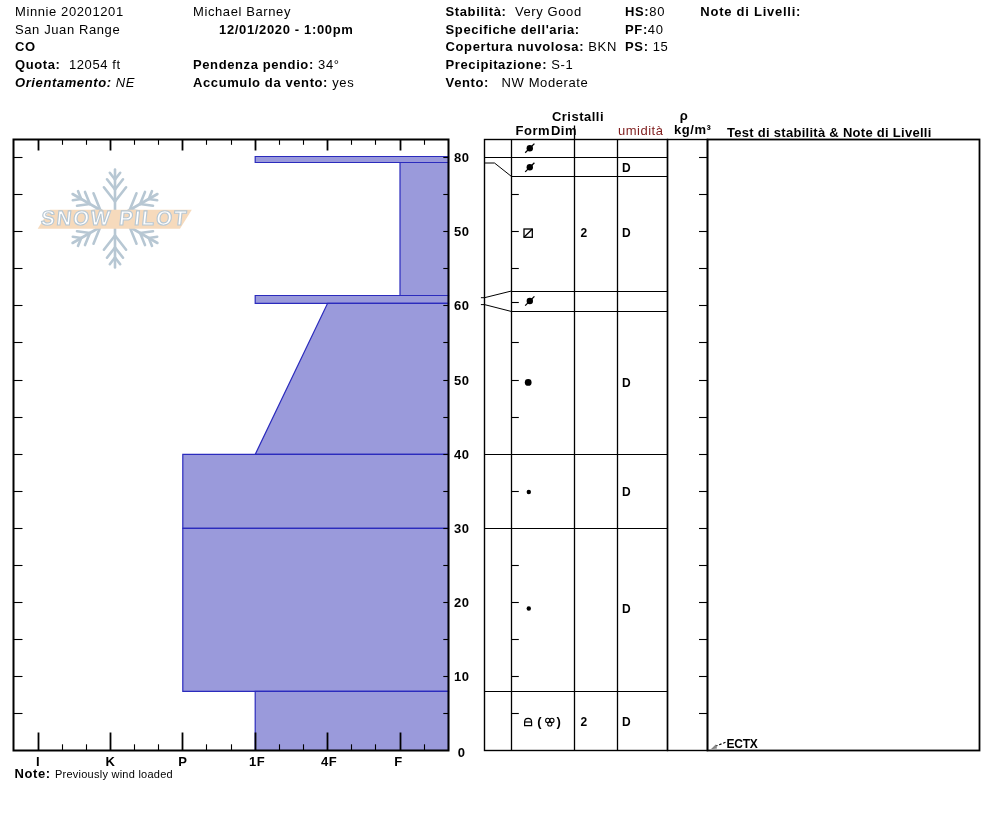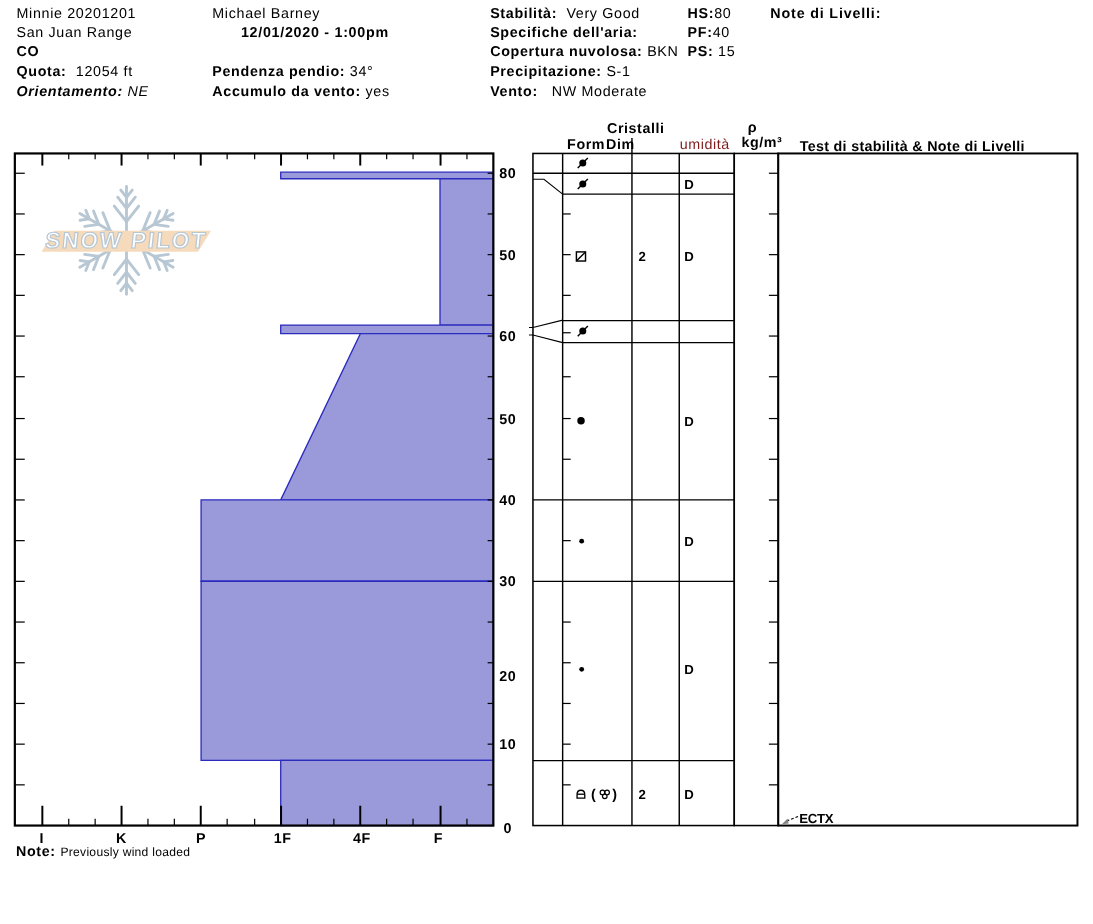--- a/index.html
+++ b/index.html
@@ -284,21 +284,21 @@
 <div style="position:absolute;left:625.1px;top:39.4px;font-size:13px;letter-spacing:0.6px;font-weight:normal;color:#000;white-space:nowrap;"><b>PS:</b>&nbsp;15</div>
 
 <div style="position:absolute;left:700.3px;top:3.6px;font-size:13px;letter-spacing:0.75px;font-weight:normal;color:#000;white-space:nowrap;"><b>Note di Livelli:</b></div>
 
 <div style="position:absolute;left:14.5px;top:765.7px;font-size:13px;letter-spacing:0.6px;font-weight:normal;color:#000;white-space:nowrap;"><b>Note:</b>&nbsp;<span style="font-size:11px;letter-spacing:0.25px">Previously wind loaded</span></div>
 
 <div style="position:absolute;left:461.7px;top:744.5px;transform:translateX(-50%);font-size:13px;letter-spacing:0.5px;font-weight:bold;color:#000;white-space:nowrap;">0</div>
 
 <div style="position:absolute;left:461.7px;top:668.9px;transform:translateX(-50%);font-size:13px;letter-spacing:0.5px;font-weight:bold;color:#000;white-space:nowrap;">10</div>
 
-<div style="position:absolute;left:461.7px;top:594.8px;transform:translateX(-50%);font-size:13px;letter-spacing:0.5px;font-weight:bold;color:#000;white-space:nowrap;margin-top:12px;">20</div>
+<div style="position:absolute;left:461.7px;top:594.8px;transform:translateX(-50%);font-size:13px;letter-spacing:0.5px;font-weight:bold;color:#000;white-space:nowrap;">20</div>
 
 <div style="position:absolute;left:461.7px;top:520.7px;transform:translateX(-50%);font-size:13px;letter-spacing:0.5px;font-weight:bold;color:#000;white-space:nowrap;">30</div>
 
 <div style="position:absolute;left:461.7px;top:446.6px;transform:translateX(-50%);font-size:13px;letter-spacing:0.5px;font-weight:bold;color:#000;white-space:nowrap;">40</div>
 
 <div style="position:absolute;left:461.7px;top:372.5px;transform:translateX(-50%);font-size:13px;letter-spacing:0.5px;font-weight:bold;color:#000;white-space:nowrap;">50</div>
 
 <div style="position:absolute;left:461.7px;top:298.4px;transform:translateX(-50%);font-size:13px;letter-spacing:0.5px;font-weight:bold;color:#000;white-space:nowrap;">60</div>
 
 <div style="position:absolute;left:461.7px;top:224.3px;transform:translateX(-50%);font-size:13px;letter-spacing:0.5px;font-weight:bold;color:#000;white-space:nowrap;">50</div>

